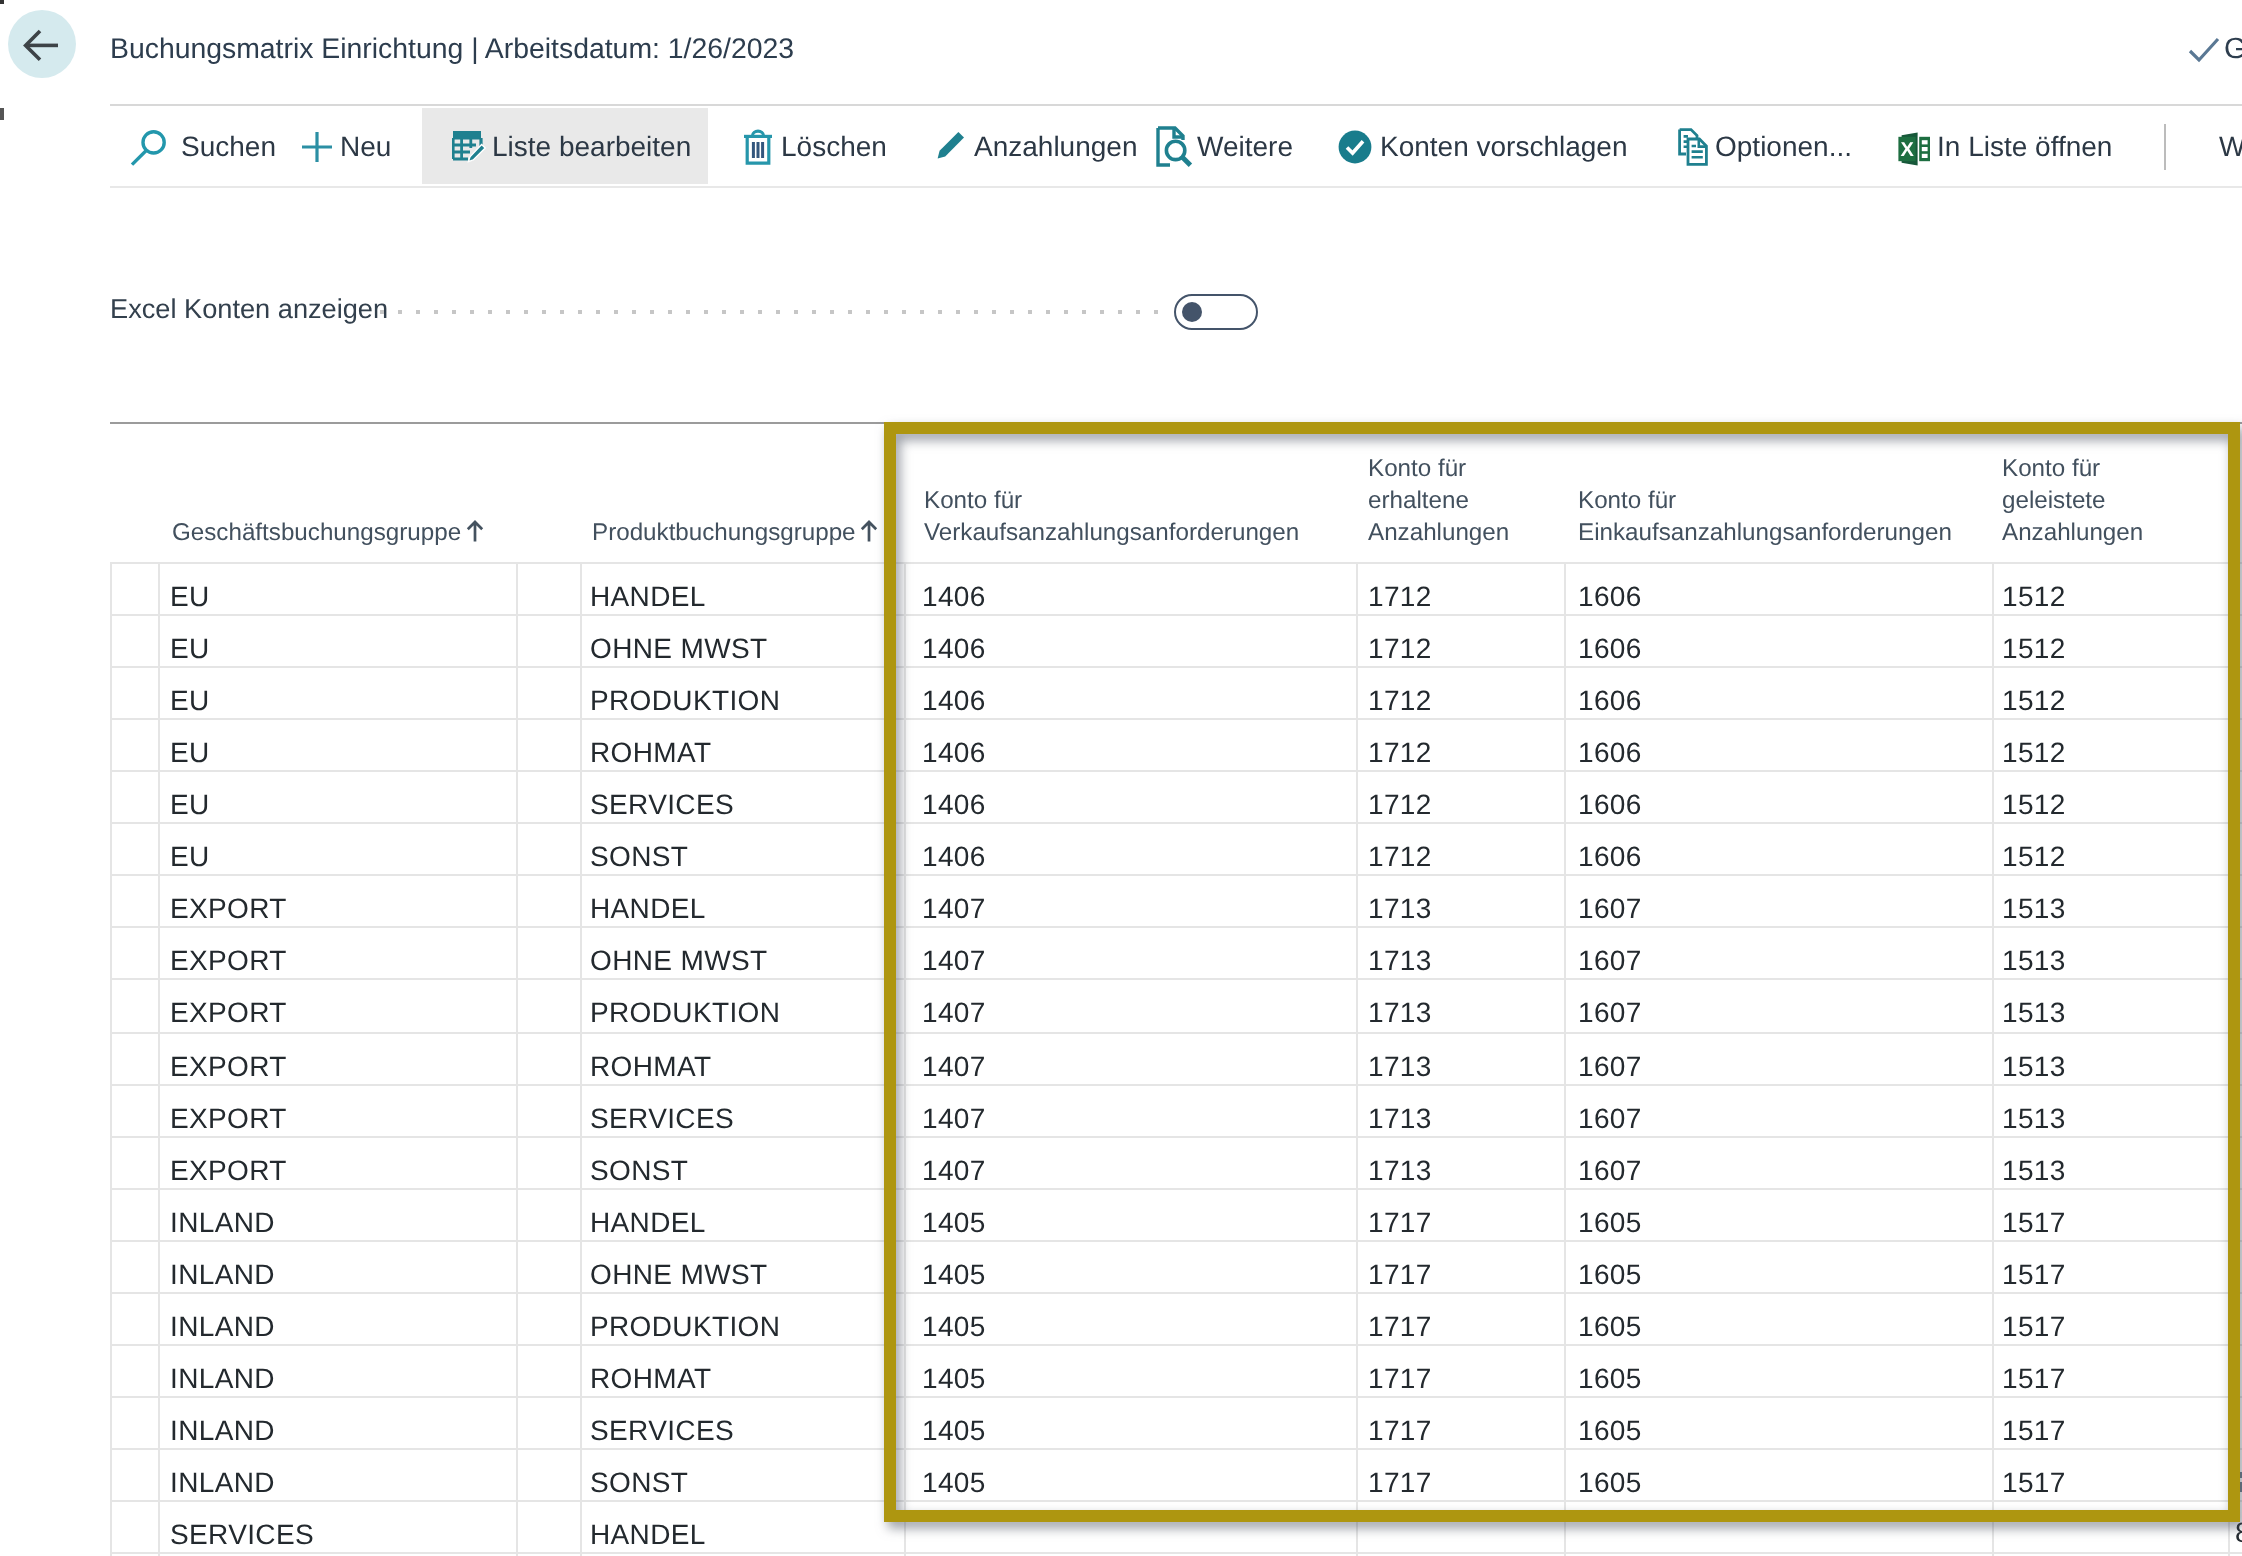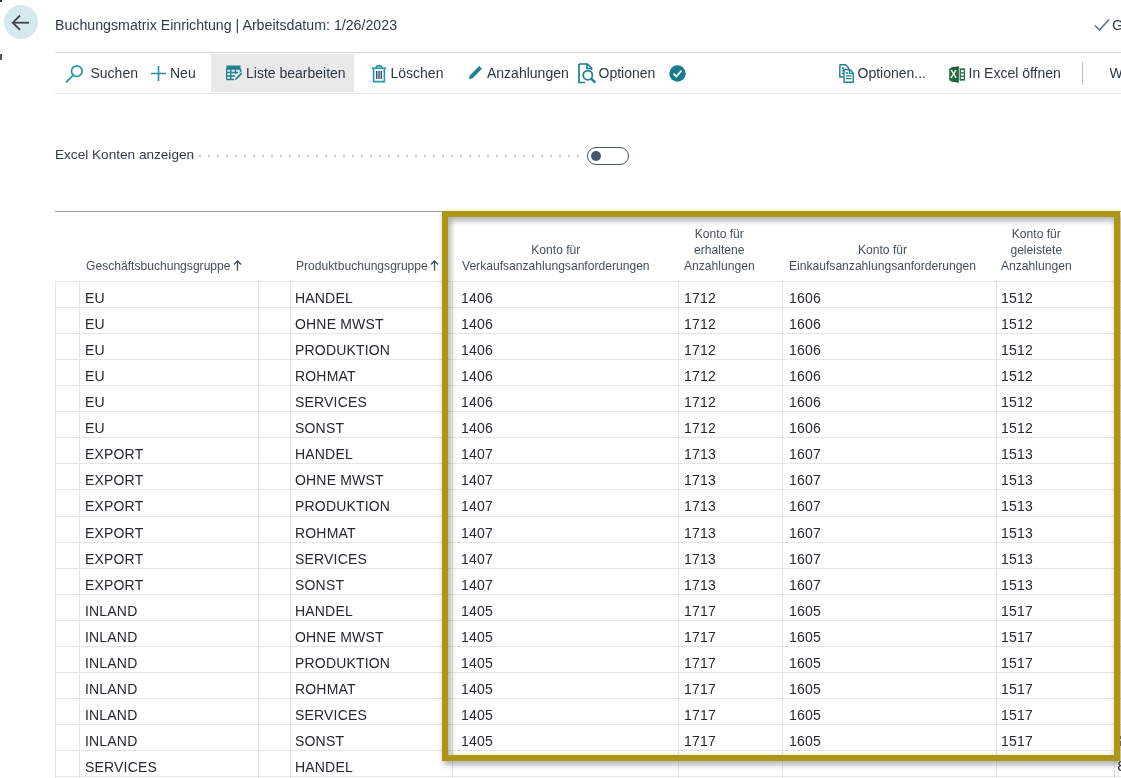--- a/index.html
+++ b/index.html
@@ -2,21 +2,21 @@
 <html><head><meta charset="utf-8">
 <style>
 * { margin:0; padding:0; box-sizing:border-box; }
 html,body { width:1121px; height:778px; background:#fff; overflow:hidden;
   font-family:"Liberation Sans", sans-serif; position:relative; }
 .abs { position:absolute; }
 .rt { position:absolute; font-size:14px; letter-spacing:0.18px; color:#23292e; transform:translateY(-50%); white-space:nowrap; }
 .hl { position:absolute; left:55px; width:1066px; height:1px; background:#e5e5e5; }
 .vl { position:absolute; top:281px; height:497px; width:1px; background:#e5e5e5; }
 .tbtxt { position:absolute; top:0; font-size:14px; color:#2c3845; line-height:40px; white-space:nowrap; }
-.hdr { position:absolute; font-size:12.1px; color:#42505e; line-height:16.1px; white-space:nowrap;text-align:center; }
+.hdr { position:absolute; font-size:12.1px; color:#42505e; line-height:16.1px; white-space:nowrap; }
 </style></head>
 <body>
 
 <div class="abs" style="left:0;top:0;width:2px;height:2px;background:#333"></div>
 <div class="abs" style="left:0;top:54px;width:1.5px;height:6px;background:#555"></div>
 
 <div class="abs" style="left:4px;top:4.5px;width:34px;height:34px;border-radius:50%;background:#d5eaee"></div>
 <svg class="abs" style="left:11px;top:14px" width="20" height="18" viewBox="0 0 20 18">
   <path d="M2 8.7 H18" stroke="#3d4347" stroke-width="1.8" fill="none"></path>
   <path d="M9 1.5 L1.8 8.7 L9 15.9" stroke="#3d4347" stroke-width="1.8" fill="none" stroke-linejoin="miter"></path>
@@ -69,47 +69,48 @@
   </svg>
   <div class="tbtxt" style="left:487px">Anzahlungen</div>
 
   <svg class="abs" style="left:578px;top:10px" width="19" height="21" viewBox="0 0 19 21">
     <path d="M1 1 H9.5 L13.5 5 V7" stroke="#1f808f" stroke-width="1.7" fill="none"></path>
     <path d="M9 1 V5.5 H13.5" stroke="#1f808f" stroke-width="1.7" fill="none"></path>
     <path d="M1 1 V19.5 H7" stroke="#1f808f" stroke-width="1.7" fill="none"></path>
     <circle cx="9.8" cy="12.2" r="4.6" stroke="#1f808f" stroke-width="1.8" fill="none"></circle>
     <path d="M13.2 15.6 L17.2 19.6" stroke="#1f808f" stroke-width="2.4"></path>
   </svg>
-  <div class="tbtxt" style="left:598.5px">Optionen</div>
+  <div class="tbtxt" style="left:598.5px">Weitere</div>
 
   <svg class="abs" style="left:669px;top:12px" width="17" height="17" viewBox="0 0 17 17">
     <circle cx="8.5" cy="8.5" r="8.2" fill="#197c8c"></circle>
     <path d="M4.5 8.7 L7.3 11.5 L12.5 5.6" stroke="#fff" stroke-width="1.8" fill="none"></path>
   </svg>
+  <div class="tbtxt" style="left:690px">Konten vorschlagen</div>
 
   <svg class="abs" style="left:839px;top:11px" width="15" height="19" viewBox="0 0 15 19">
     <path d="M0.8 0.8 H6.5 L9.5 3.8 V5" stroke="#1f808f" stroke-width="1.4" fill="none"></path>
     <path d="M0.8 0.8 V13 H4" stroke="#1f808f" stroke-width="1.4" fill="none"></path>
     <path d="M2.8 4.2 H5 M2.8 6.8 H6 M2.8 9.4 H6" stroke="#1f808f" stroke-width="1.3"></path>
     <path d="M5 5.5 H10.7 L14.2 9 V18.2 H5 Z" stroke="#1f808f" stroke-width="1.4" fill="#fff"></path>
     <path d="M10.4 5.8 V9.3 H14" stroke="#1f808f" stroke-width="1.3" fill="none"></path>
     <path d="M6.8 9 H9 M6.8 11.8 H12.4 M6.8 14.6 H12.4" stroke="#1f808f" stroke-width="1.3"></path>
   </svg>
   <div class="tbtxt" style="left:857.5px">Optionen...</div>
 
   <svg class="abs" style="left:947.5px;top:12.5px" width="18" height="17" viewBox="0 0 18 17">
     <path d="M2.8 1.6 L10.8 0.2 V16.8 L2.8 15.4 Z" fill="#17583a"></path>
     <rect x="1.2" y="2.4" width="8.6" height="12.2" fill="#1e6e41"></rect>
     <text x="5.6" y="12.2" font-size="10" font-weight="bold" fill="#fff" text-anchor="middle" font-family="Liberation Sans">X</text>
     <rect x="11.6" y="2.4" width="5.4" height="12.2" fill="#1e6e41"></rect>
     <rect x="12.9" y="4.1" width="2.9" height="2.1" fill="#fff"></rect>
     <rect x="12.9" y="7.5" width="2.9" height="2.1" fill="#fff"></rect>
     <rect x="12.9" y="10.9" width="2.9" height="2.1" fill="#fff"></rect>
   </svg>
-  <div class="tbtxt" style="left:968.5px">In Excel öffnen</div>
+  <div class="tbtxt" style="left:968.5px">In Liste öffnen</div>
 
   <div class="abs" style="left:1082px;top:9px;width:1px;height:23px;background:#bcbcbc"></div>
   <div class="tbtxt" style="left:1109.5px">Weitere Optionen</div>
 </div>
 
 <div class="abs" style="left:55px;top:146.5px;font-size:13.6px;color:#33404d">Excel Konten anzeigen</div>
 <div class="abs" style="left:190px;top:155px;width:390px;height:2px;background:repeating-linear-gradient(to right,#c6c6c6 0 2px,transparent 2px 9px)"></div>
 <div class="abs" style="left:586.5px;top:146.5px;width:42.5px;height:18.5px;border:1.5px solid #44546a;border-radius:9.5px;background:#fff"></div>
 <div class="abs" style="left:590.5px;top:150.5px;width:10.8px;height:10.8px;border-radius:50%;background:#44546a"></div>
 

